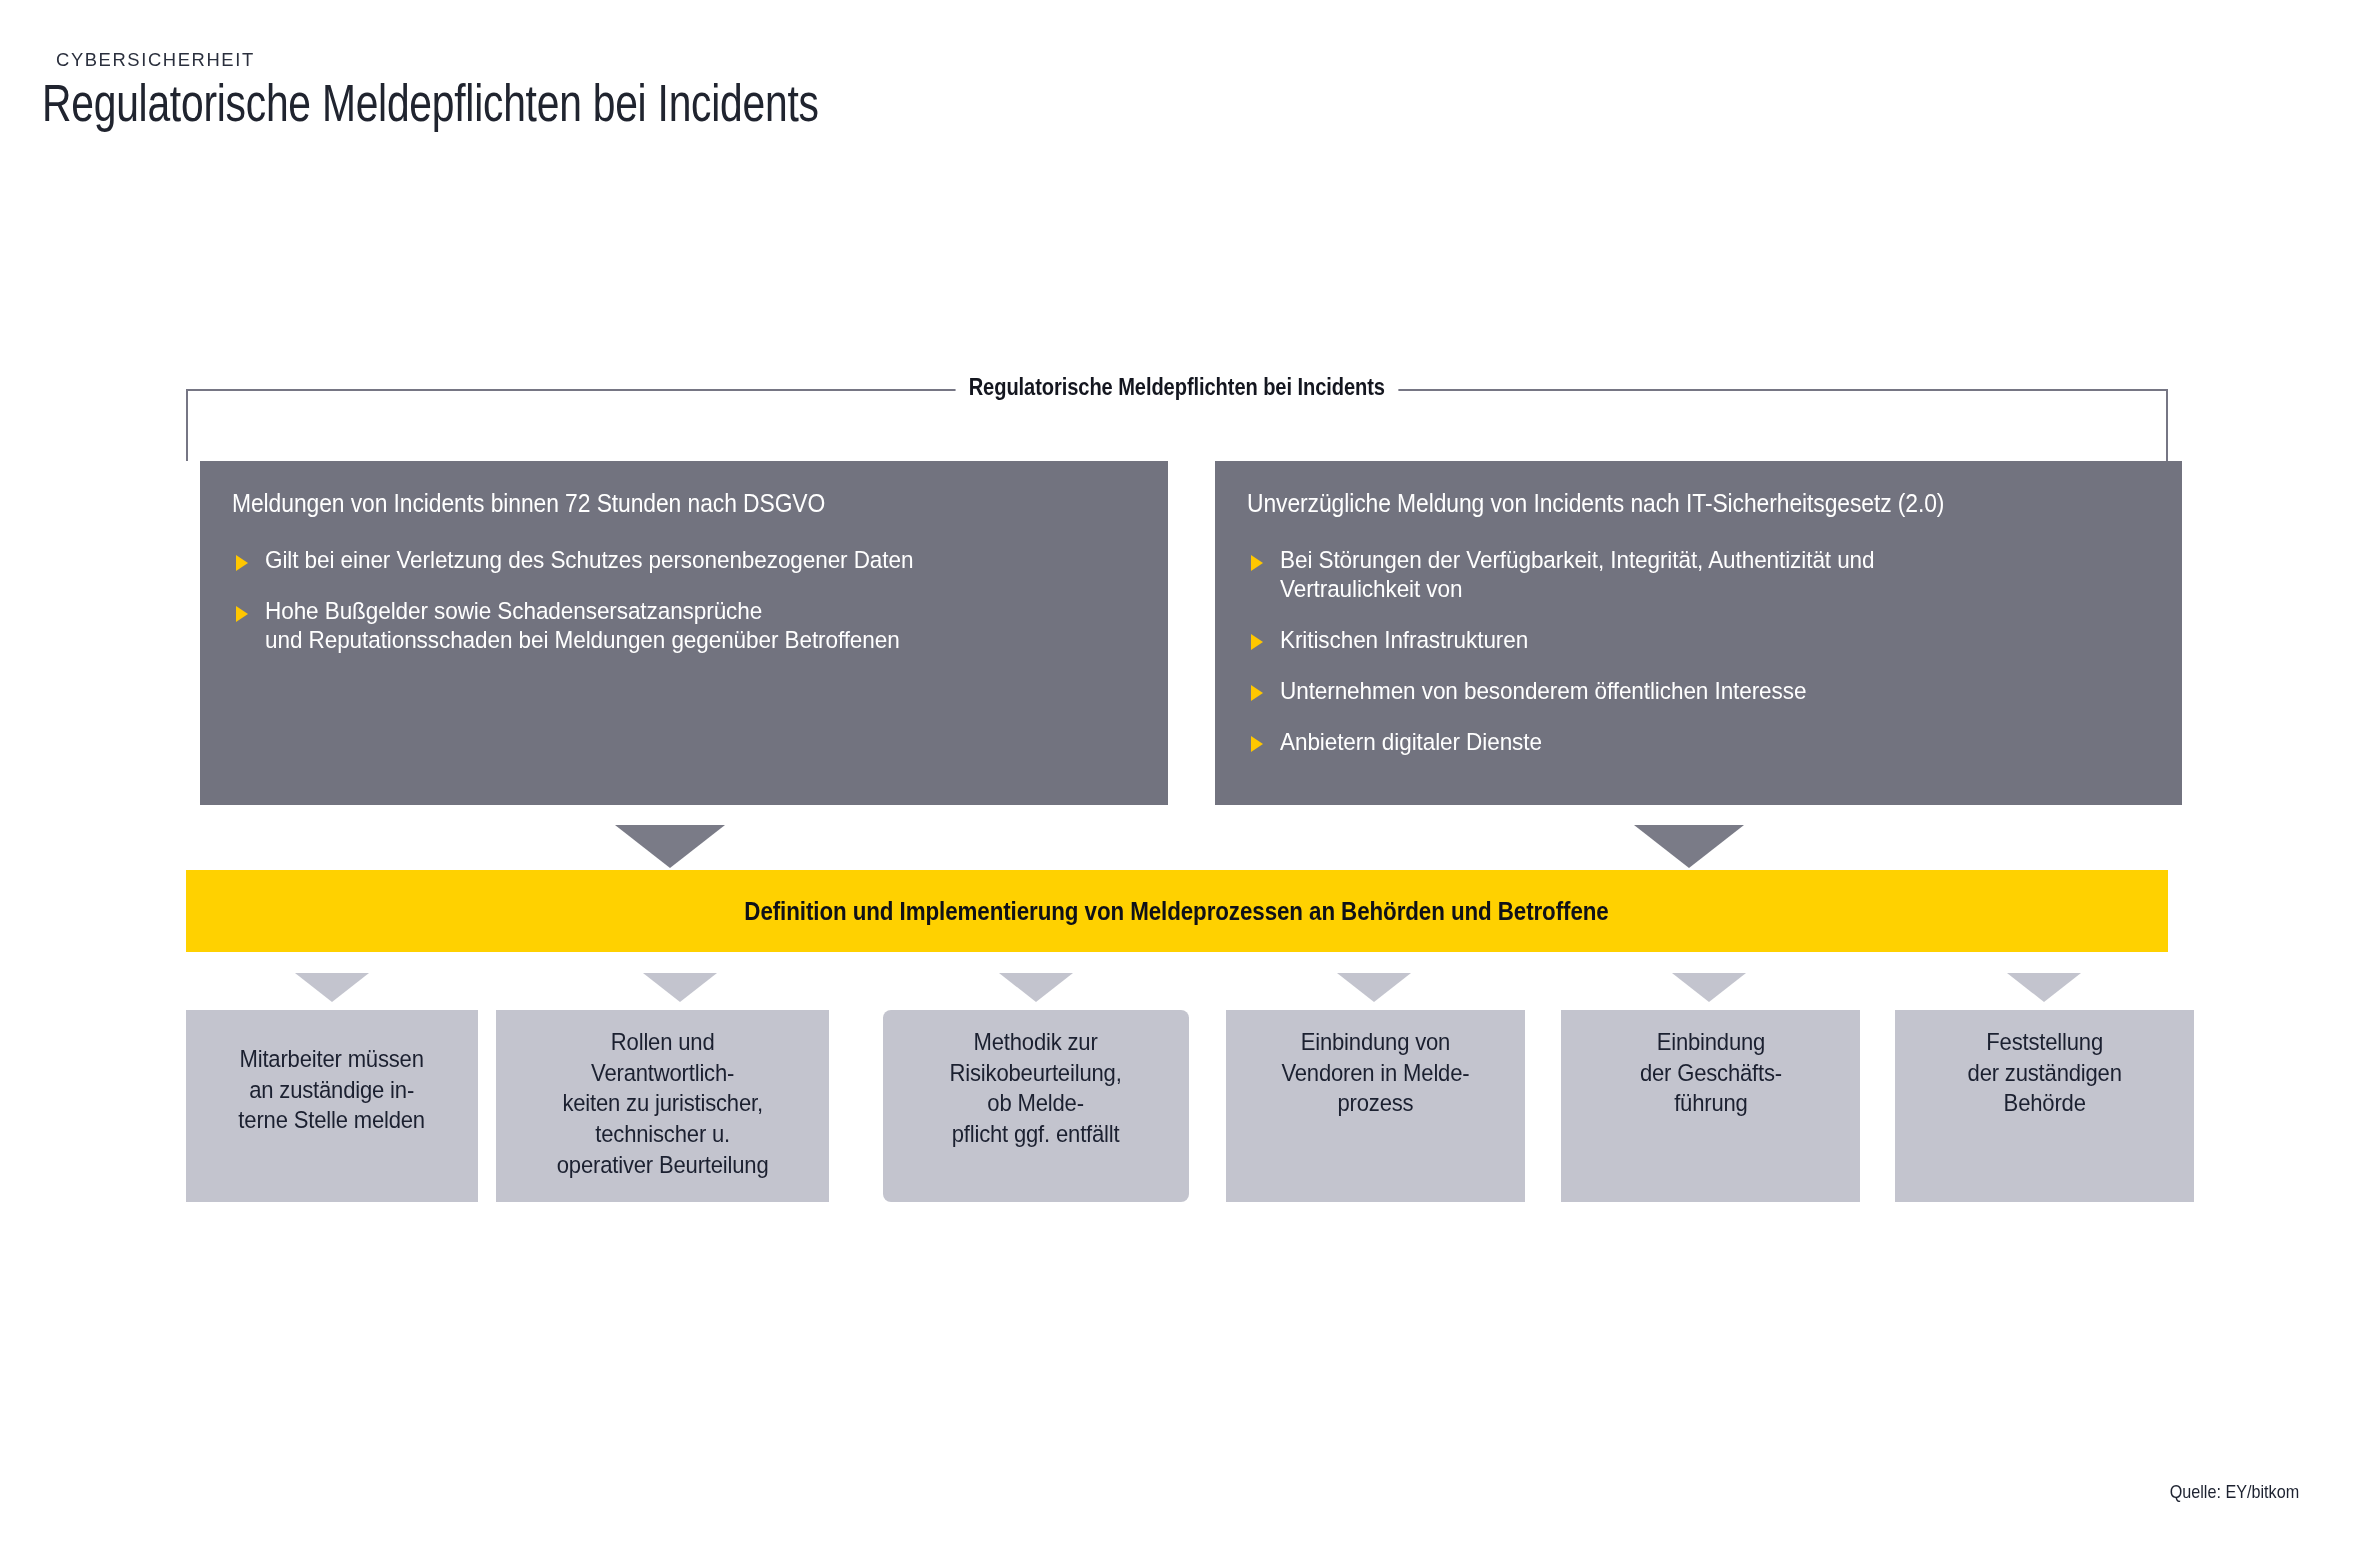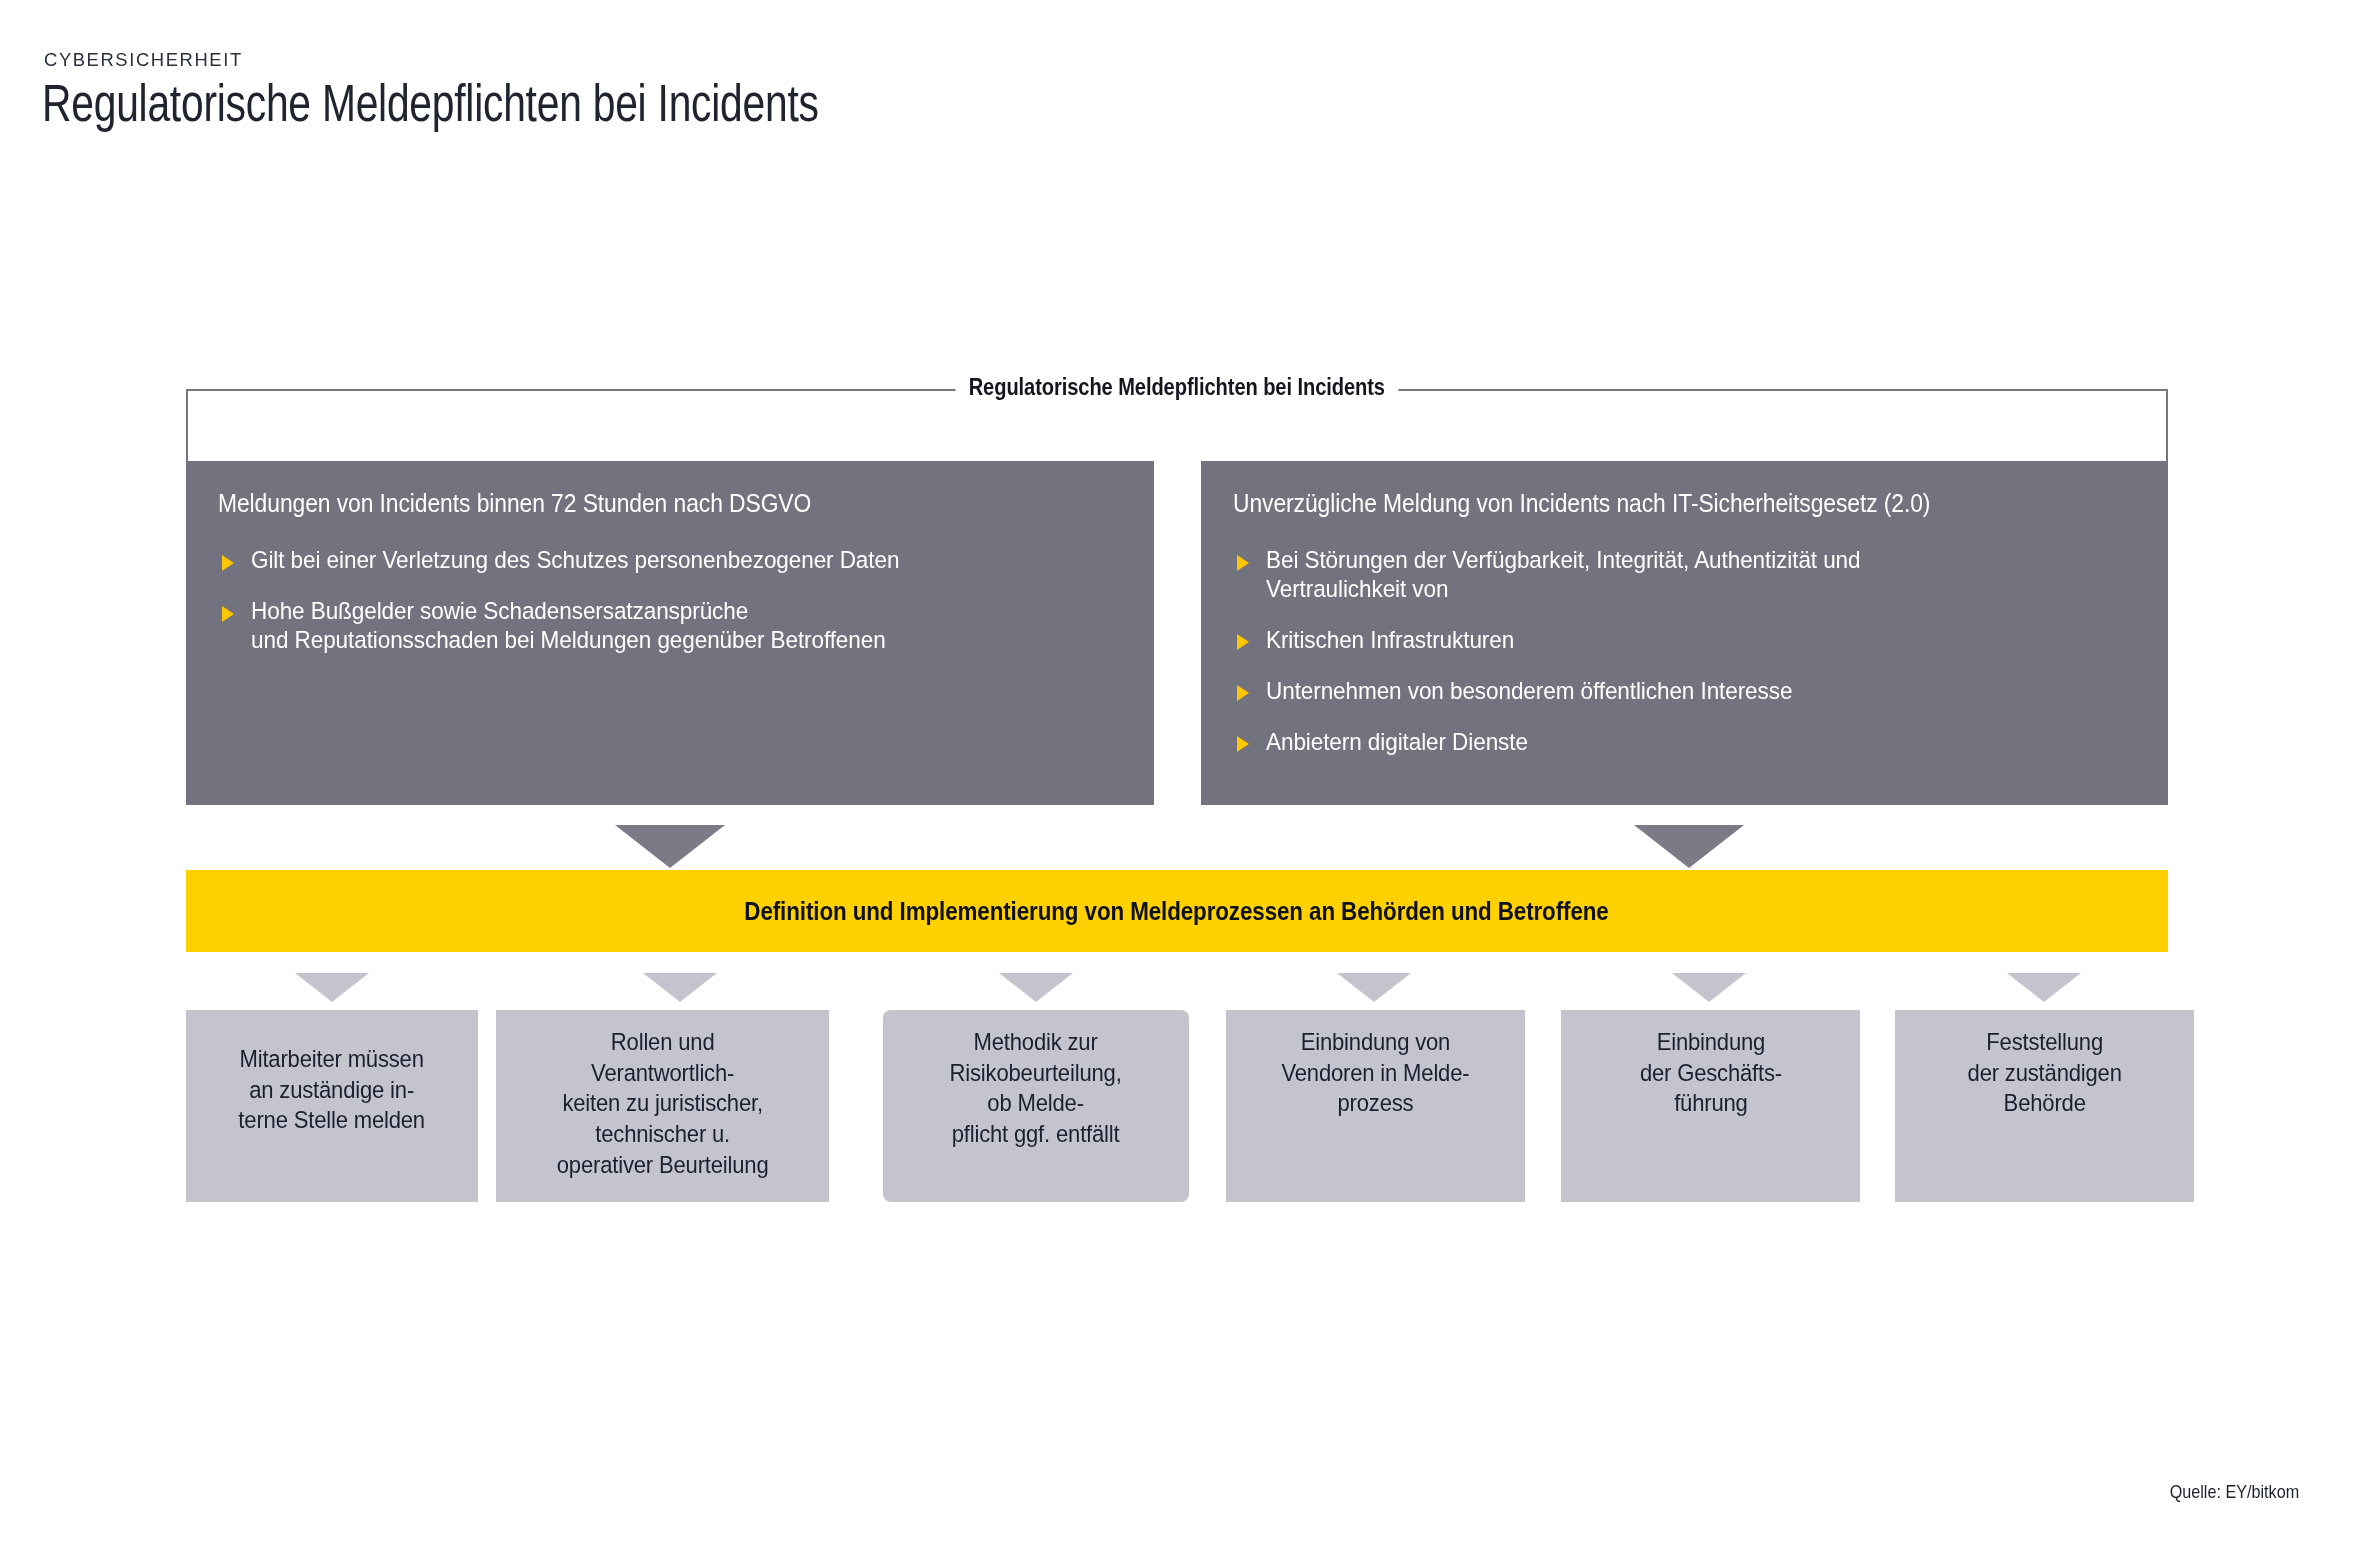--- a/index.html
+++ b/index.html
@@ -12,21 +12,21 @@
     height: 1564px;
     position: relative;
     font-family: "Liberation Sans", "DejaVu Sans", sans-serif;
     color: #1b2030;
     overflow: hidden;
   }
 
   
   .kicker {
     position: absolute;
-    left: 44px;
+    left: 56px;
     top: 49px;
     font-size: 18.4px;
     letter-spacing: 1.6px;
     font-weight: 400;
     color: #2a2f3d;
     text-transform: uppercase;
     white-space: nowrap;
     text-align: center;
   }
   .page-title {
@@ -73,20 +73,21 @@
   }
 
   
   .darkbox {
     position: absolute;
     top: 461px;
     height: 344px;
     background: #72737f;
     box-sizing: border-box;
     padding: 27px 32px 12.3px 32px;
+    margin-left: 14px;
   }
   #darkbox-left  { left: 186px;  width: 968px; }
   #darkbox-right { left: 1201px; width: 967px; }
 
   .darkbox h3 {
     margin: 0 0 27px 0;
     font-size: 26px;
     font-weight: 400;
     color: #ffffff;
     letter-spacing: -0.1px;

